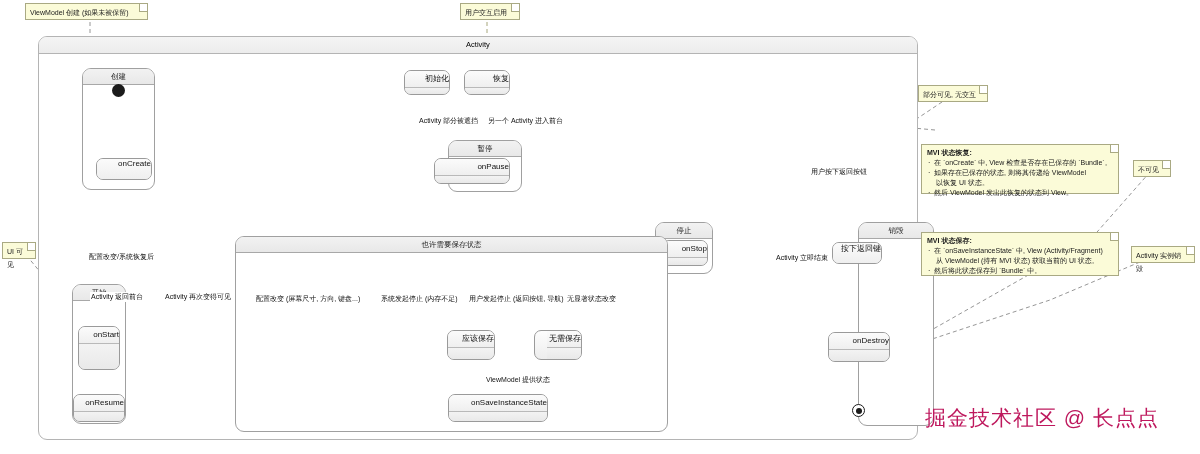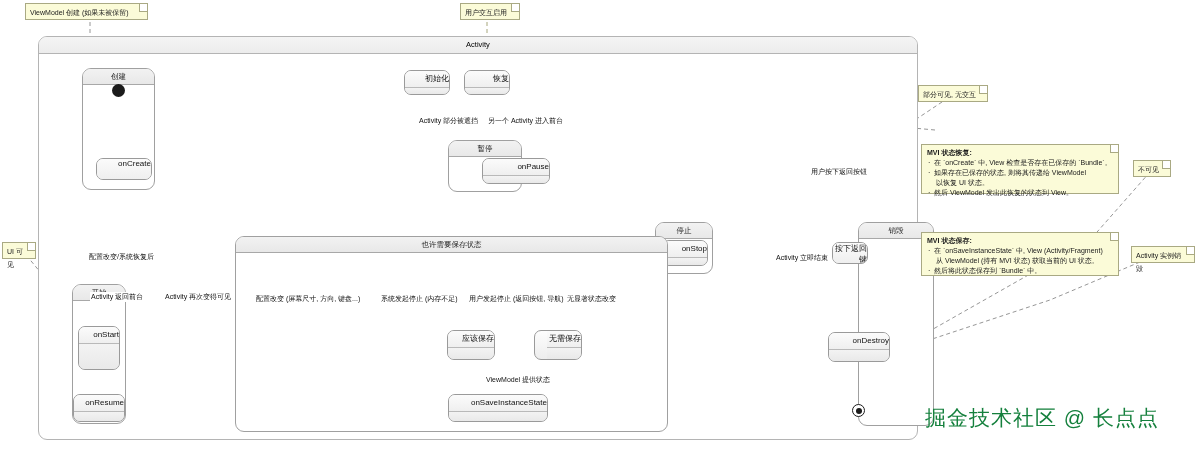--- a/index.html
+++ b/index.html
@@ -48,21 +48,21 @@
   .elabel.nobg{background:transparent;}
 
   
   .startdot{position:absolute;width:13px;height:13px;border-radius:50%;background:#1b1b1b;}
   .enddot{position:absolute;width:13px;height:13px;border-radius:50%;border:1.5px solid #1b1b1b;
           box-sizing:border-box;background:#fff;}
   .enddot::after{content:"";position:absolute;left:2.5px;top:2.5px;width:6px;height:6px;
           border-radius:50%;background:#1b1b1b;}
 
   
-  .watermark{position:absolute;font-size:21px;color:#15803d;letter-spacing:1px;white-space:nowrap;}
+  .watermark{position:absolute;font-size:21px;color:#be185d;letter-spacing:1px;white-space:nowrap;}
 </style>
 </head>
 <body>
 
 <div id="canvas">
 
   <svg class="edges" viewBox="0 0 1200 454">
     <defs>
       <marker id="ah" markerWidth="7" markerHeight="7" refX="6" refY="3" orient="auto">
         <path d="M0,0 L6,3 L0,6 z" fill="#3b3b3b"></path>
@@ -154,37 +154,37 @@
     <span class="nbody"></span>
   </div>
   <div class="node" style="left:464px;top:70px;width:46px;height:25px;">
     <span class="ntitle">恢复</span>
     <span class="nbody"></span>
   </div>
 
   <div class="frame" style="left:448px;top:140px;width:74px;height:52px;">
     <div class="frame-title">暂停</div>
   </div>
-  <div class="node" style="left:482px;top:158px;width:68px;height:26px;">
+  <div class="node" style="left:434px;top:158px;width:76px;height:26px;">
     <span class="ntitle">onPause</span>
     <span class="nbody"></span>
   </div>
 
   <div class="frame" style="left:655px;top:222px;width:58px;height:52px;">
     <div class="frame-title">停止</div>
   </div>
   <div class="node" style="left:662px;top:240px;width:46px;height:26px;">
     <span class="ntitle">onStop</span>
     <span class="nbody"></span>
   </div>
 
   <div class="frame" style="left:858px;top:222px;width:76px;height:204px;">
     <div class="frame-title">销毁</div>
   </div>
-  <div class="node nosplit" style="left:832px;top:242px;width:36px;height:22px;">
+  <div class="node nosplit" style="left:832px;top:242px;width:50px;height:22px;">
     <span class="ntitle">按下返回键</span>
   </div>
   <div class="node" style="left:828px;top:332px;width:62px;height:30px;">
     <span class="ntitle">onDestroy</span>
     <span class="nbody"></span>
   </div>
   <div class="enddot" style="left:852px;top:404px;"></div>
 
   <div class="frame" style="left:72px;top:284px;width:54px;height:140px;">
     <div class="frame-title">开始</div>

